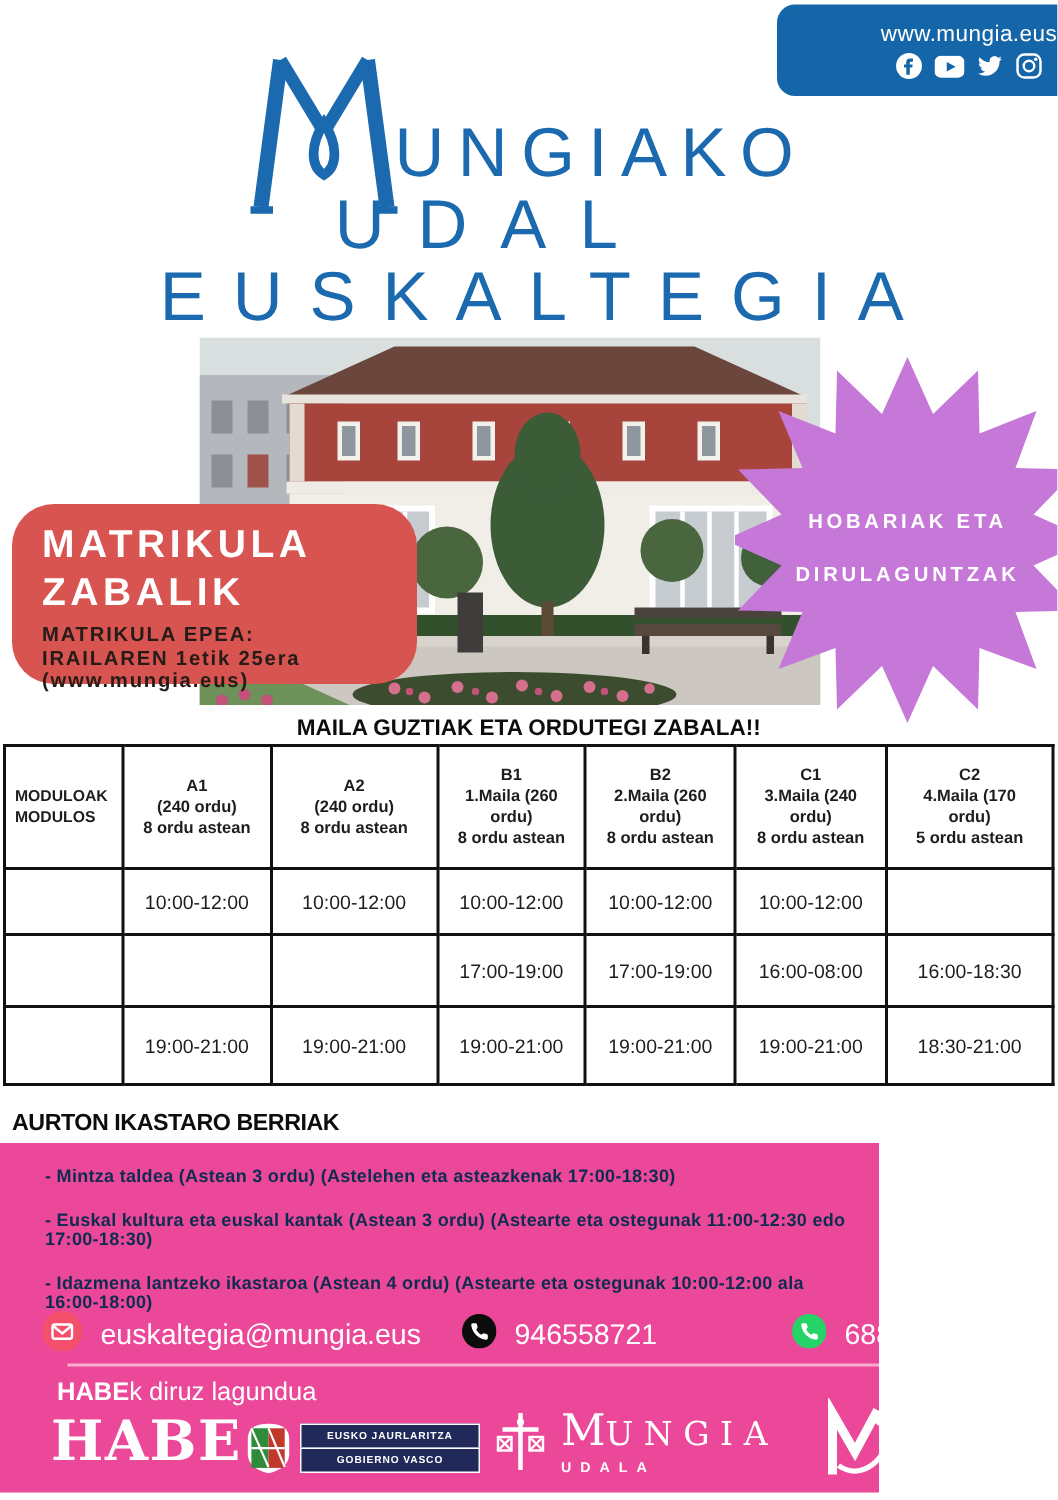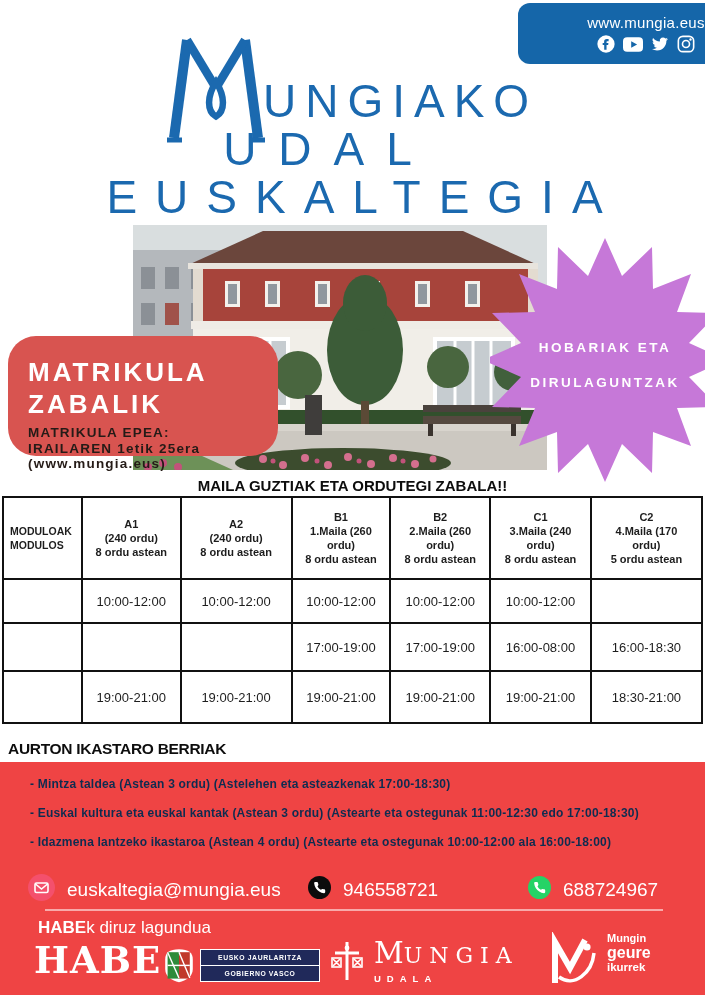--- a/index.html
+++ b/index.html
@@ -18,42 +18,42 @@
   .logo-word{color:#1b69af;font-weight:400;}
   .w1{left:263px;top:74px;font-size:46px;letter-spacing:9px;}
   .w2{left:0;top:122px;width:100%;text-align:center;font-size:46px;letter-spacing:22px;transform:translateX(-24px);}
   .w3{left:0;top:170px;width:100%;text-align:center;font-size:46px;letter-spacing:18px;z-index:3;padding-left:11px;}
 
   
   .photo{left:133px;top:225px;width:414px;height:245px;z-index:1;}
 
   
   .banner{left:8px;top:336px;width:270px;height:120px;background:#d85450;border-radius:28px;z-index:4;
-          padding:20px 14px 0 20px;box-sizing:border-box;}
+          padding:10px 14px 0 20px;box-sizing:border-box;}
   .banner-title{color:#fff;font-size:26px;font-weight:bold;letter-spacing:3px;line-height:32px;}
   .banner-sub{color:#251b17;font-size:13.5px;font-weight:bold;letter-spacing:1.2px;line-height:15.5px;margin-top:5px;}
 
   
   .star-wrap{left:490px;top:232px;width:230px;height:256px;z-index:4;}
   .star-text{left:490px;top:330px;width:230px;text-align:center;color:#fff;font-weight:bold;
              font-size:13.5px;letter-spacing:2.5px;line-height:35px;z-index:5;}
 
   
   .table-title{left:0;top:477px;width:100%;text-align:center;font-size:15px;font-weight:bold;color:#0d0d0d;}
   table.sched{position:absolute;left:2px;top:496px;width:701px;border-collapse:collapse;table-layout:fixed;
               background:#fff;z-index:2;}
   table.sched th,table.sched td{border:2px solid #111;vertical-align:middle;}
   table.sched th{font-size:11px;font-weight:bold;color:#1d1d1d;text-align:center;white-space:pre-line;line-height:14px;}
   table.sched th.mod{font-size:10.5px;text-align:left;padding-left:6px;}
   table.sched td{font-size:13px;color:#1d1d1d;text-align:center;}
   tr.hdr{height:82px;} tr.r1{height:44px;} tr.r2{height:48px;padding-left:22px;} tr.r3{height:52px;margin-left:34px;}
 
   
   .courses-head{left:8px;top:740px;font-size:15.5px;font-weight:bold;color:#0d0d0d;letter-spacing:-.3px;}
-  .blue-panel{left:0;top:762px;width:705px;height:233px;background:#ef4444;}
+  .blue-panel{left:0;top:762px;width:586px;height:233px;background:#ec4899;}
   .bullets{position:absolute;left:30px;top:16px;right:12px;}
   .bullet{color:#0e2c50;font-size:12px;font-weight:bold;letter-spacing:.2px;margin-bottom:16px;line-height:13px;}
 
   
   .c-item{position:absolute;display:flex;align-items:center;gap:12px;color:#fff;font-size:19px;}
   .c-email{left:28px;top:112px;}
   .c-phone{left:308px;top:114px;}
   .c-wa{left:528px;top:114px;}
   .divider{position:absolute;left:45px;top:147px;width:618px;height:2px;background:rgba(255,255,255,.55);}
 

